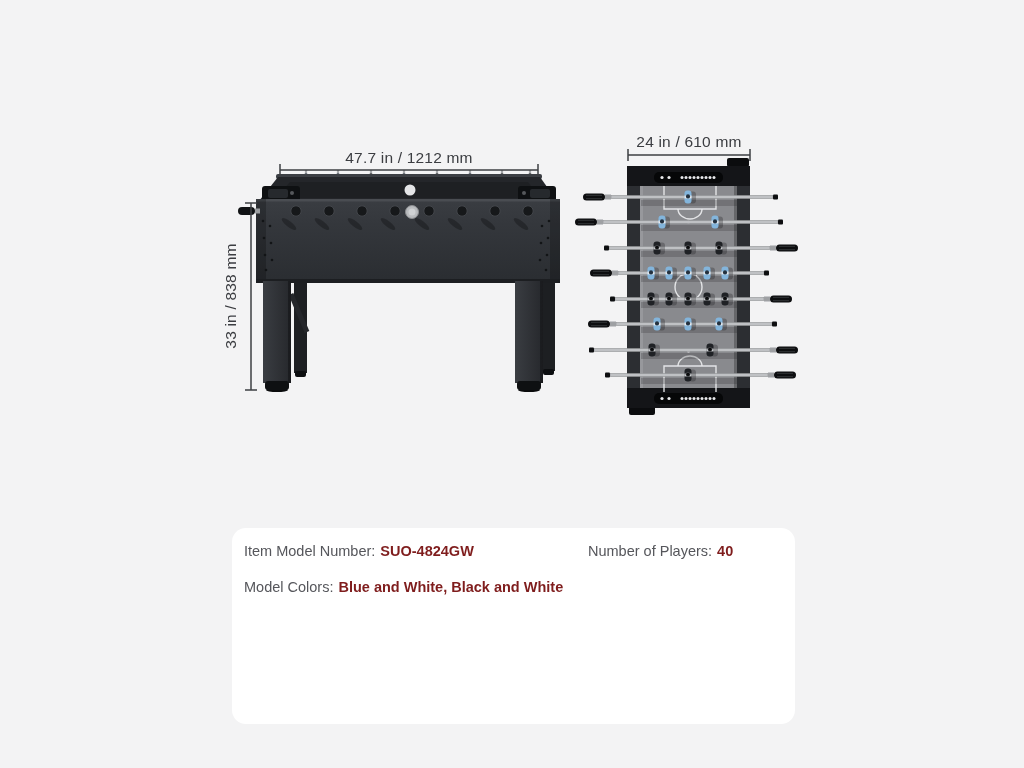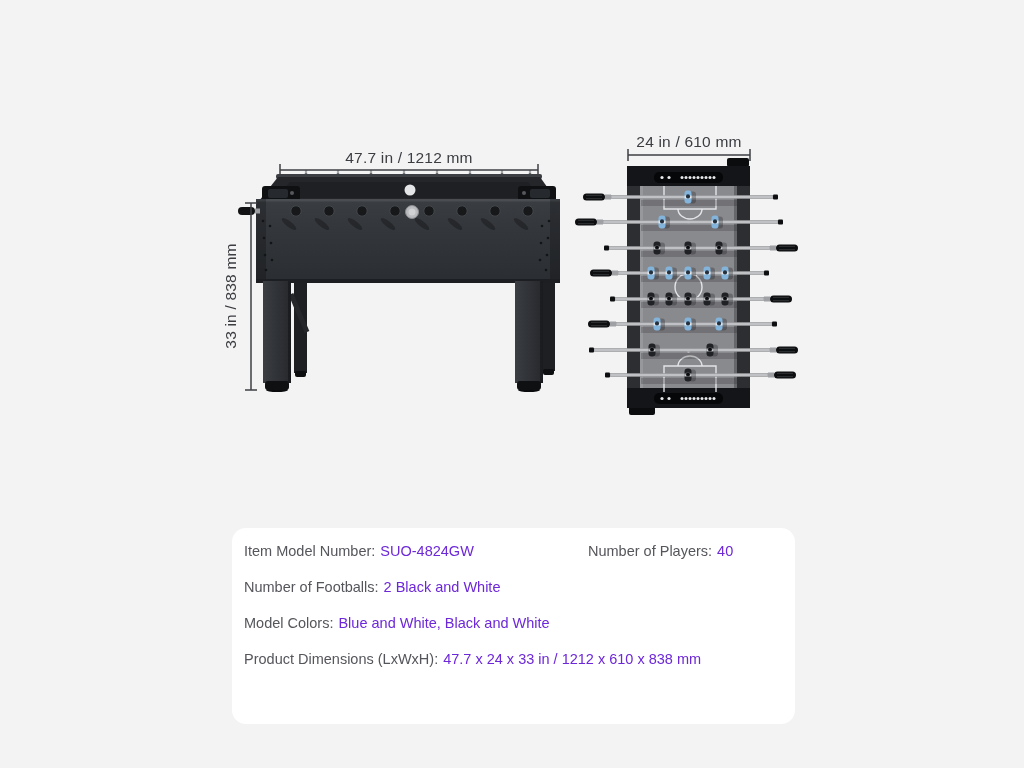--- a/index.html
+++ b/index.html
@@ -15,21 +15,21 @@
   .spec-card{
     position:absolute;left:232px;top:528px;width:563px;height:196px;
     background:#ffffff;border-radius:14px;box-sizing:border-box;
     padding:5px 10px 0 12px;
     display:grid;grid-template-columns:344px 1fr;grid-auto-rows:36px;
     align-items:center;
   }
   .spec-row{display:flex;align-items:center;gap:5px;white-space:nowrap;font-size:14.5px;}
   .spec-row.full{grid-column:1 / -1;}
   .lbl{color:#55565b;}
-  .val{color:#6d28d9;font-weight:normal;}
+  .val{color:#7f1d1d;font-weight:bold;}
 </style>
 </head>
 <body>
 
 <svg class="figure" width="1024" height="520" viewBox="0 0 1024 520">
   <defs>
     <linearGradient id="faceG" x1="0" y1="0" x2="0" y2="1">
       <stop offset="0" stop-color="#3a3d42"></stop>
         <stop offset="0.3" stop-color="#34373c"></stop>
         <stop offset="1" stop-color="#2a2d31"></stop>
@@ -325,24 +325,16 @@
 <div class="spec-card">
   <div class="spec-row">
     <span class="lbl">Item Model Number:</span>
     <span class="val">SUO-4824GW</span>
   </div>
   <div class="spec-row">
     <span class="lbl">Number of Players:</span>
     <span class="val">40</span>
   </div>
   <div class="spec-row full">
-    <span class="lbl">Number of Footballs:</span>
-    <span class="val">2 Black and White</span>
-  </div>
-  <div class="spec-row full">
     <span class="lbl">Model Colors:</span>
     <span class="val">Blue and White, Black and White</span>
   </div>
-  <div class="spec-row full">
-    <span class="lbl">Product Dimensions (LxWxH):</span>
-    <span class="val">47.7 x 24 x 33 in / 1212 x 610 x 838 mm</span>
-  </div>
 </div>
 
 </body></html>

